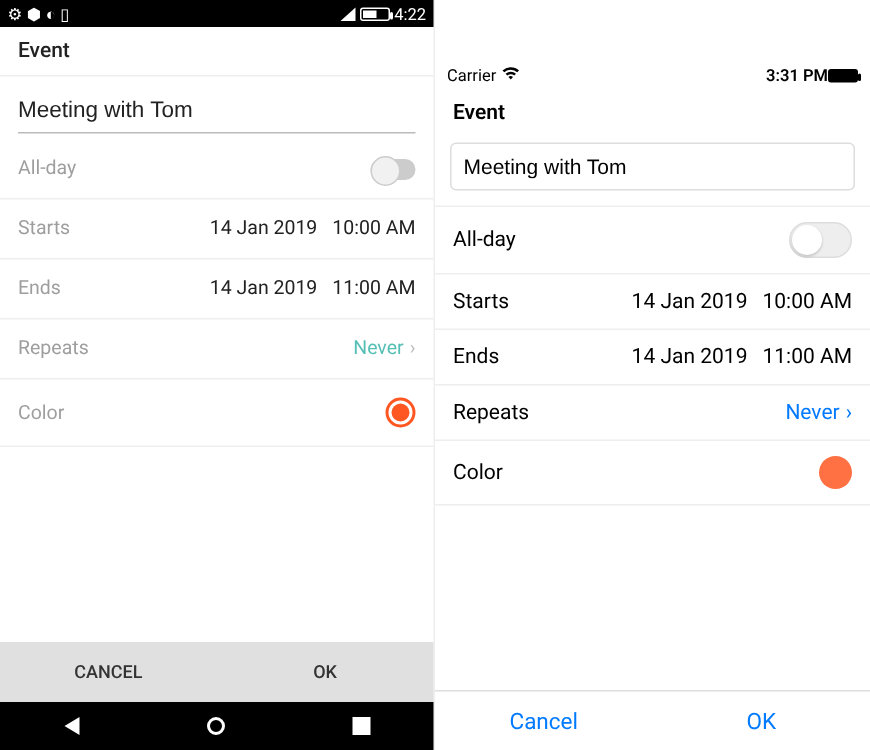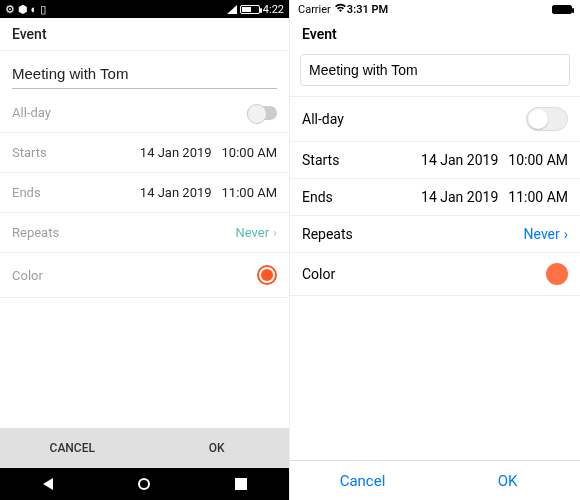--- a/index.html
+++ b/index.html
@@ -93,24 +93,24 @@
     display:flex; justify-content:space-around; align-items:center;
   }
   .a-nav .shape { display:inline-block;}
   .tri { width:0;height:0;border-top:6px solid transparent;border-bottom:6px solid transparent;border-right:10px solid #fff;}
   .circ { width:12px;height:12px;border:2px solid #fff;border-radius:50%; }
   .sq { width:12px;height:12px;background:#fff; }
 
   
   .i-status {
     height: 18px; display:flex; justify-content:space-between; align-items:center;
-    font-size:11px; padding:0 8px; color:#000;
+    font-size:11px; padding:0 8px; color:#000;margin-top:41px;
   }
   .i-status-left,.i-status-right{display:flex;gap:3px;align-items:center;}
-  .i-status-center{flex:1; text-align:left; font-weight:600;}
+  .i-status-center{flex:1; text-align:right; font-weight:600;}
   .i-header {
     padding: 8px 12px;
     font-size: 14px; font-weight:600; color:#000;
   }
   .i-body { flex:1; overflow:hidden; }
   .i-input-wrap { padding: 4px 10px 10px; }
   .i-input {
     width:100%; border:1px solid #ddd; border-radius:4px;
     font-size:14px; padding:7px 8px; outline:none; color:#000;
   }

